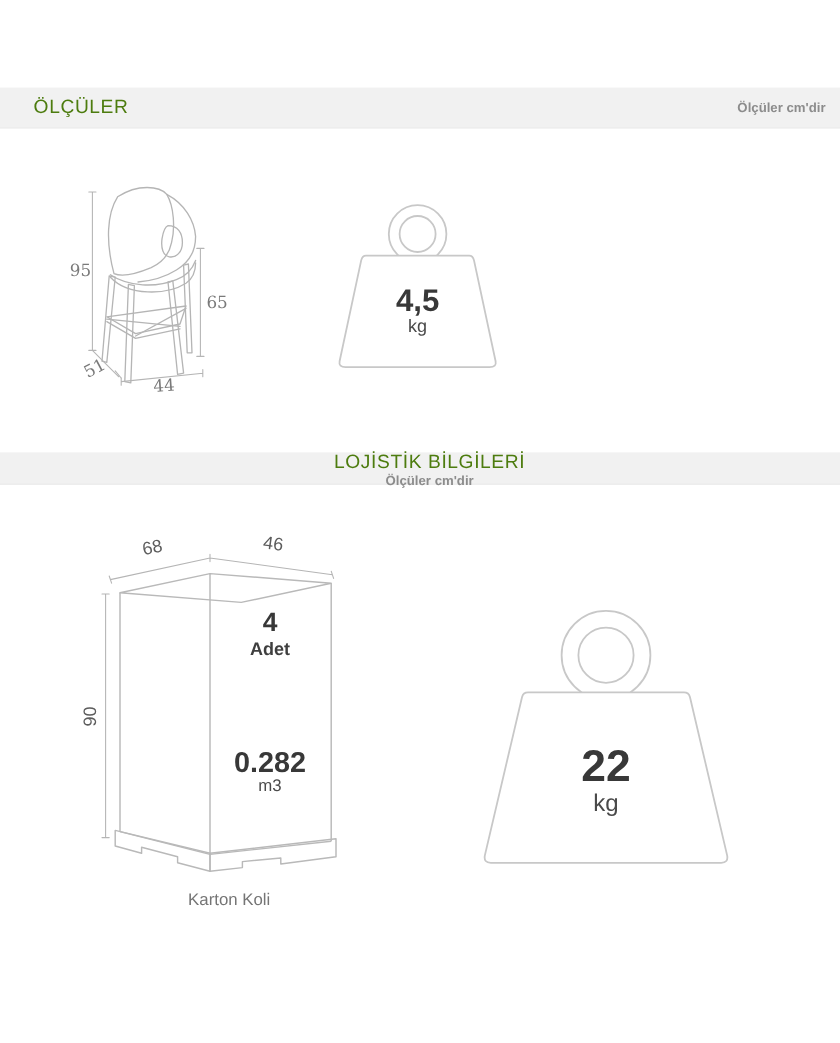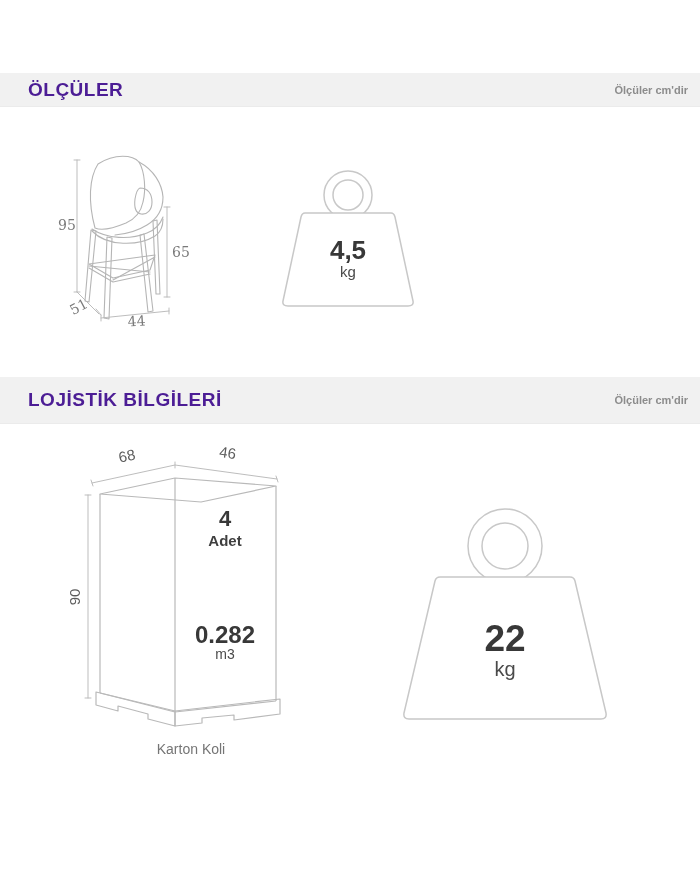--- a/index.html
+++ b/index.html
@@ -5,21 +5,21 @@
   html,body{margin:0;padding:0;background:#fff;}
   body{font-family:"Liberation Sans",sans-serif;}
   .page{position:relative;width:700px;height:869px;background:#ffffff;overflow:hidden;}
 
   .section-header{
     position:absolute;left:0;width:700px;height:34px;background:#f1f1f1;
     border-bottom:1px solid #ebebeb;
     display:flex;align-items:center;justify-content:space-between;
     box-sizing:border-box;padding:0 12px 0 28px;
   }
-  .section-title{font-size:19px;color:#4c1d95;letter-spacing:.5px;font-weight:700;}
+  .section-title{font-size:16px;color:#4d7c0f;letter-spacing:.5px;font-weight:400;}
   .unit-note{font-size:11px;color:#8c8c8c;font-weight:bold;}
 
   .abs{position:absolute;}
 
   
   .dim-serif{font-family:"DejaVu Serif",serif;font-size:14px;fill:#7a7a7a;}
   .dim-sans{font-family:"Liberation Sans",sans-serif;font-size:15px;fill:#5c5c5c;text-anchor:middle;}
   .val-big{font-family:"Liberation Sans",sans-serif;font-weight:700;fill:#383838;text-anchor:middle;}
   .val-sub{font-family:"Liberation Sans",sans-serif;font-weight:400;fill:#4a4a4a;text-anchor:middle;}
   .val-semi{font-family:"Liberation Sans",sans-serif;font-weight:700;fill:#3f3f3f;text-anchor:middle;}
@@ -82,21 +82,21 @@
   </svg>
 
   <svg class="abs" style="left:268px;top:158px;" width="164" height="156" viewBox="0 0 164 156">
     <circle class="weightline" cx="80" cy="37" r="24"></circle>
     <path class="weightline" d="M37,55 Q34,55 33,59 L15,143 Q14,148 20,148 L140,148 Q146,148 145,143 L127,59 Q126,55 123,55 Z"></path>
     <circle class="weightline" cx="80" cy="37" r="15"></circle>
     <text class="val-big" style="font-size:26px;" x="80" y="101">4,5</text>
     <text class="val-sub" style="font-size:15px;" x="80" y="119">kg</text>
   </svg>
 
-  <div class="section-header" style="top:377px;height:47px;">
+  <div class="section-header" style="top:377px;height:27px;flex-direction:column;">
     <span class="section-title">LOJİSTİK BİLGİLERİ</span>
     <span class="unit-note">Ölçüler cm'dir</span>
   </div>
 
   <svg class="abs" style="left:60px;top:430px;" width="240" height="340" viewBox="0 0 240 340">
 
     <g>
       <path class="boxline" d="M115,48 L40,64 L141,72 L216,56 Z"></path>
       <path class="boxline" d="M40,64 L40,263 M115,48 L115,282 M216,56 L216,271"></path>
       <path class="boxline" d="M40,263 L115,282 L216,271"></path>

